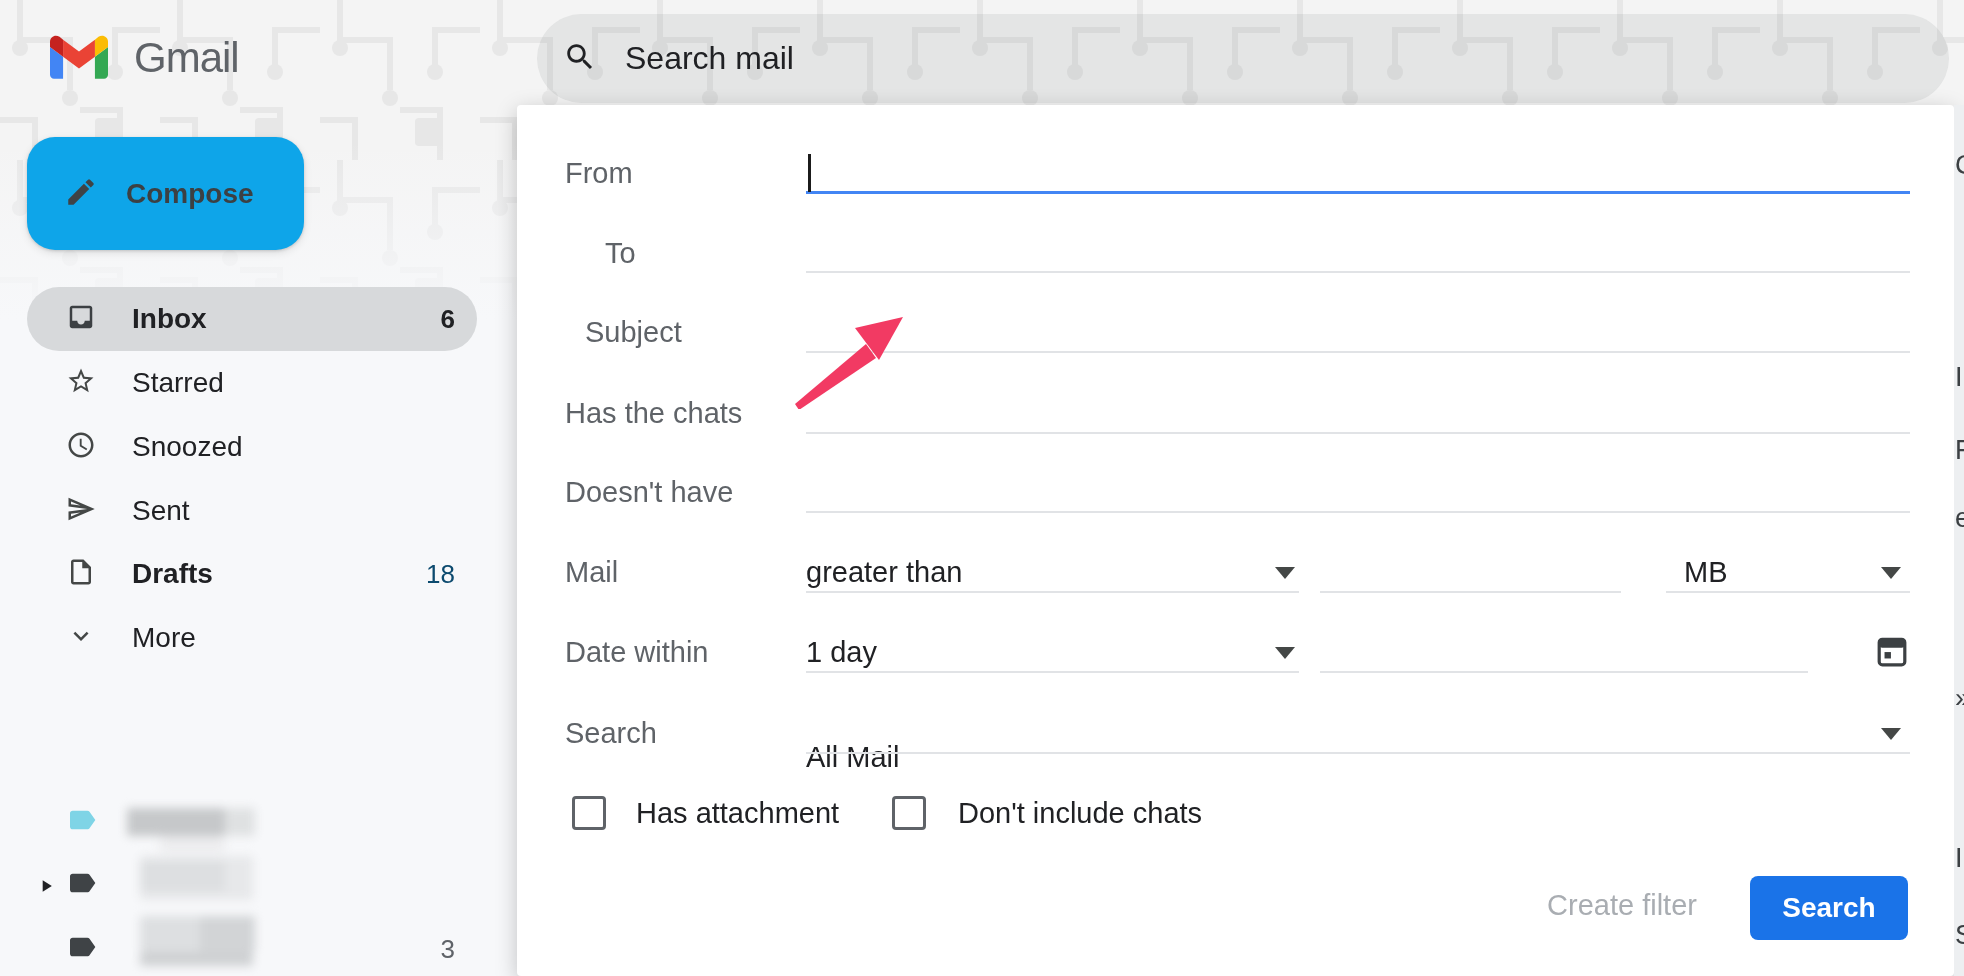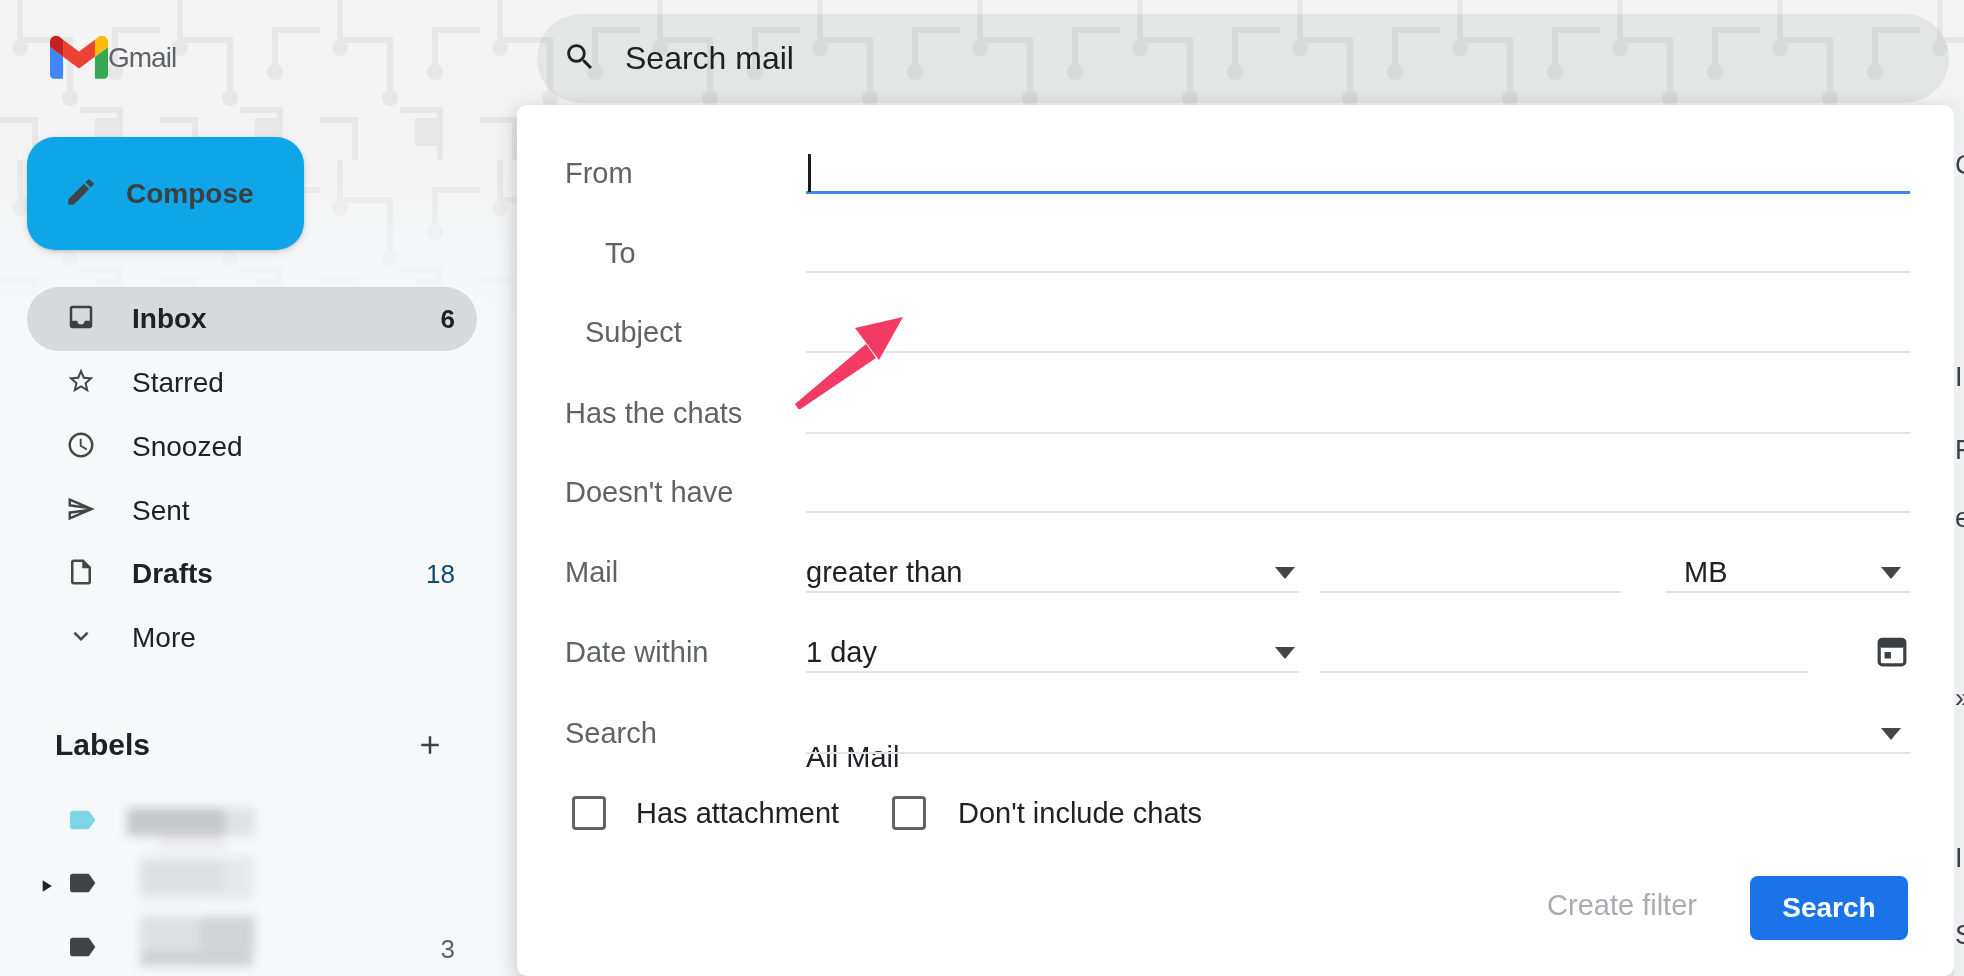--- a/index.html
+++ b/index.html
@@ -10,21 +10,21 @@
     font-family:"Liberation Sans",sans-serif;
     color:#202124;
   }
   .abs{position:absolute;}
   
   .pattern-wrap{left:0;top:0;width:1964px;height:340px;z-index:0;}
   .pattern-fade{left:0;top:0;width:1964px;height:340px;z-index:1;
     background:linear-gradient(180deg,rgba(247,248,250,0) 0%,rgba(247,248,250,0) 42%,#f7f8fa 94%);}
   
   .logo-area{left:50px;top:30px;height:56px;display:flex;align-items:center;z-index:2;}
-  .logo-text{font-size:28px;color:#5f6368;letter-spacing:-1px;}
+  .logo-text{font-size:42px;color:#5f6368;margin-left:26px;letter-spacing:-1px;}
   
   .search-pill{left:537px;top:14px;width:1412px;height:89px;border-radius:45px;
     background:rgba(60,64,67,0.085);display:flex;align-items:center;z-index:2;}
   .search-pill .mag{margin-left:26px;}
   .search-pill .ph{margin-left:28px;font-size:32px;color:#202124;}
   
   .compose{left:27px;top:137px;width:277px;height:113px;border-radius:28px;background:#0ea5e9;
     box-shadow:0 1px 3px rgba(0,0,0,0.15),0 3px 8px rgba(0,0,0,0.10);
     display:flex;align-items:center;z-index:2;cursor:pointer;}
   .compose .pen{margin-left:37px;}
@@ -40,21 +40,21 @@
   .labels-head{left:27px;top:713px;width:450px;height:64px;display:flex;align-items:center;z-index:2;}
   .labels-head .ltitle{margin-left:28px;font-size:30px;font-weight:700;color:#202124;}
   .labels-head .plus{position:absolute;right:32px;top:17px;cursor:pointer;}
   .label-row{left:27px;width:450px;height:60px;display:flex;align-items:center;z-index:2;cursor:pointer;}
   .label-row .tag{margin-left:39px;}
   .label-row .lcount{position:absolute;right:22px;font-size:26px;color:#5f6368;}
   .expander{left:36px;z-index:3;cursor:pointer;}
   .blurwrap{left:110px;top:795px;width:220px;height:181px;filter:blur(5px);z-index:2;}
   .blk{position:absolute;border-radius:2px;}
   
-  .panel{left:517px;top:105px;width:1437px;height:871px;background:#fff;border-radius:10px;
+  .panel{left:517px;top:105px;width:1437px;height:871px;background:#fff;border-radius:4px;
     box-shadow:0 6px 22px rgba(0,0,0,0.22);z-index:3;}
   .frow-label{position:absolute;left:48px;transform:translateY(-50%);font-size:29px;color:#5f6368;white-space:nowrap;}
   .fvalue{position:absolute;left:289px;transform:translateY(-50%);font-size:29px;color:#202124;white-space:nowrap;}
   .uline{position:absolute;height:2px;background:#e1e3e6;}
   .uline.focus{height:3px;background:#4285f4;}
   .caret-input{position:absolute;width:3px;height:38px;background:#1b1b1b;}
   .dcaret{position:absolute;width:0;height:0;border-left:10px solid transparent;
     border-right:10px solid transparent;border-top:12px solid #444746;cursor:pointer;}
   .cbox{position:absolute;width:34px;height:34px;border:3px solid #5f6368;border-radius:4px;background:#fff;cursor:pointer;}
   .cblabel{position:absolute;transform:translateY(-50%);font-size:29px;color:#202124;white-space:nowrap;}
@@ -176,28 +176,20 @@
 
   <div class="abs nav-item" style="top:606px;">
     <span>
       <svg width="30" height="30" viewBox="0 0 24 24" fill="#444746">
           <path d="M16.59 8.59 12 13.17 7.41 8.59 6 10l6 6 6-6z"></path>
         </svg>
     </span>
     <span class="nlabel">More</span>
   </div>
 
-  <div class="abs labels-head">
-    <span class="ltitle">Labels</span>
-    <span class="plus">
-      <svg width="30" height="30" viewBox="0 0 24 24" fill="#3c4043">
-          <path d="M19 13h-6v6h-2v-6H5v-2h6V5h2v6h6v2z"></path>
-        </svg>
-    </span>
-  </div>
 
   <div class="abs label-row" style="top:792px;">
     <span class="tag">
       <svg width="32" height="32" viewBox="0 0 24 24" fill="#7fd4e6">
           <path d="M17.63 5.84C17.27 5.33 16.67 5 16 5L5 5.01C3.9 5.01 3 5.9 3 7v10c0 1.1.9 1.99 2 1.99L16 19c.67 0 1.27-.33 1.63-.84L22 12l-4.37-6.16z"></path>
         </svg>
     </span>
   </div>
 
   <span class="abs expander" style="top:876px;">

